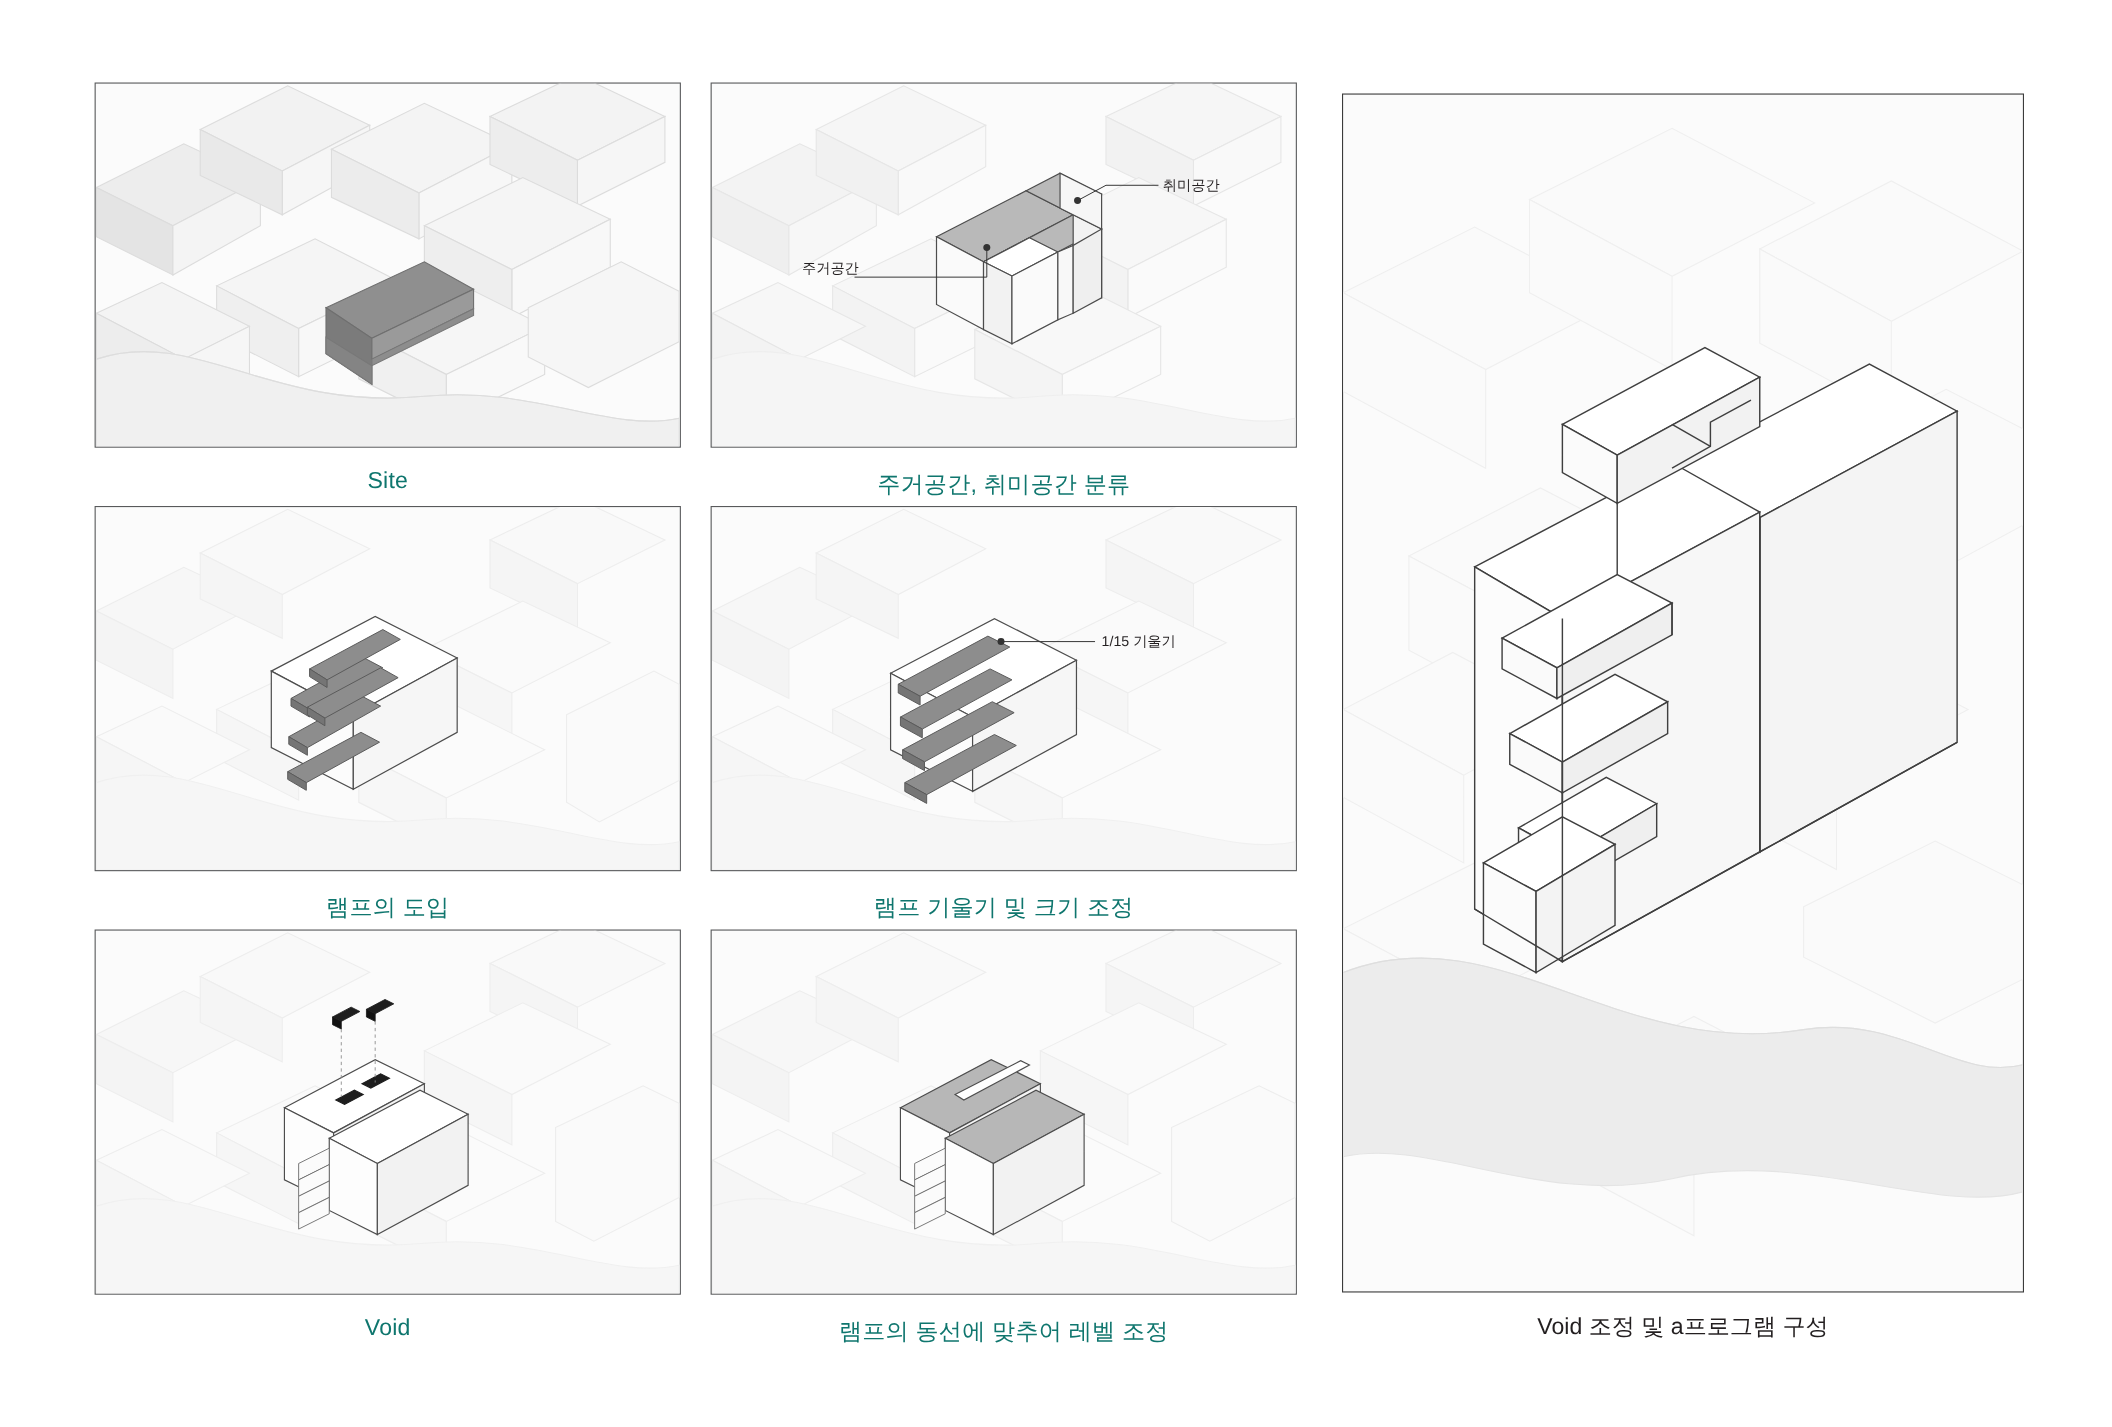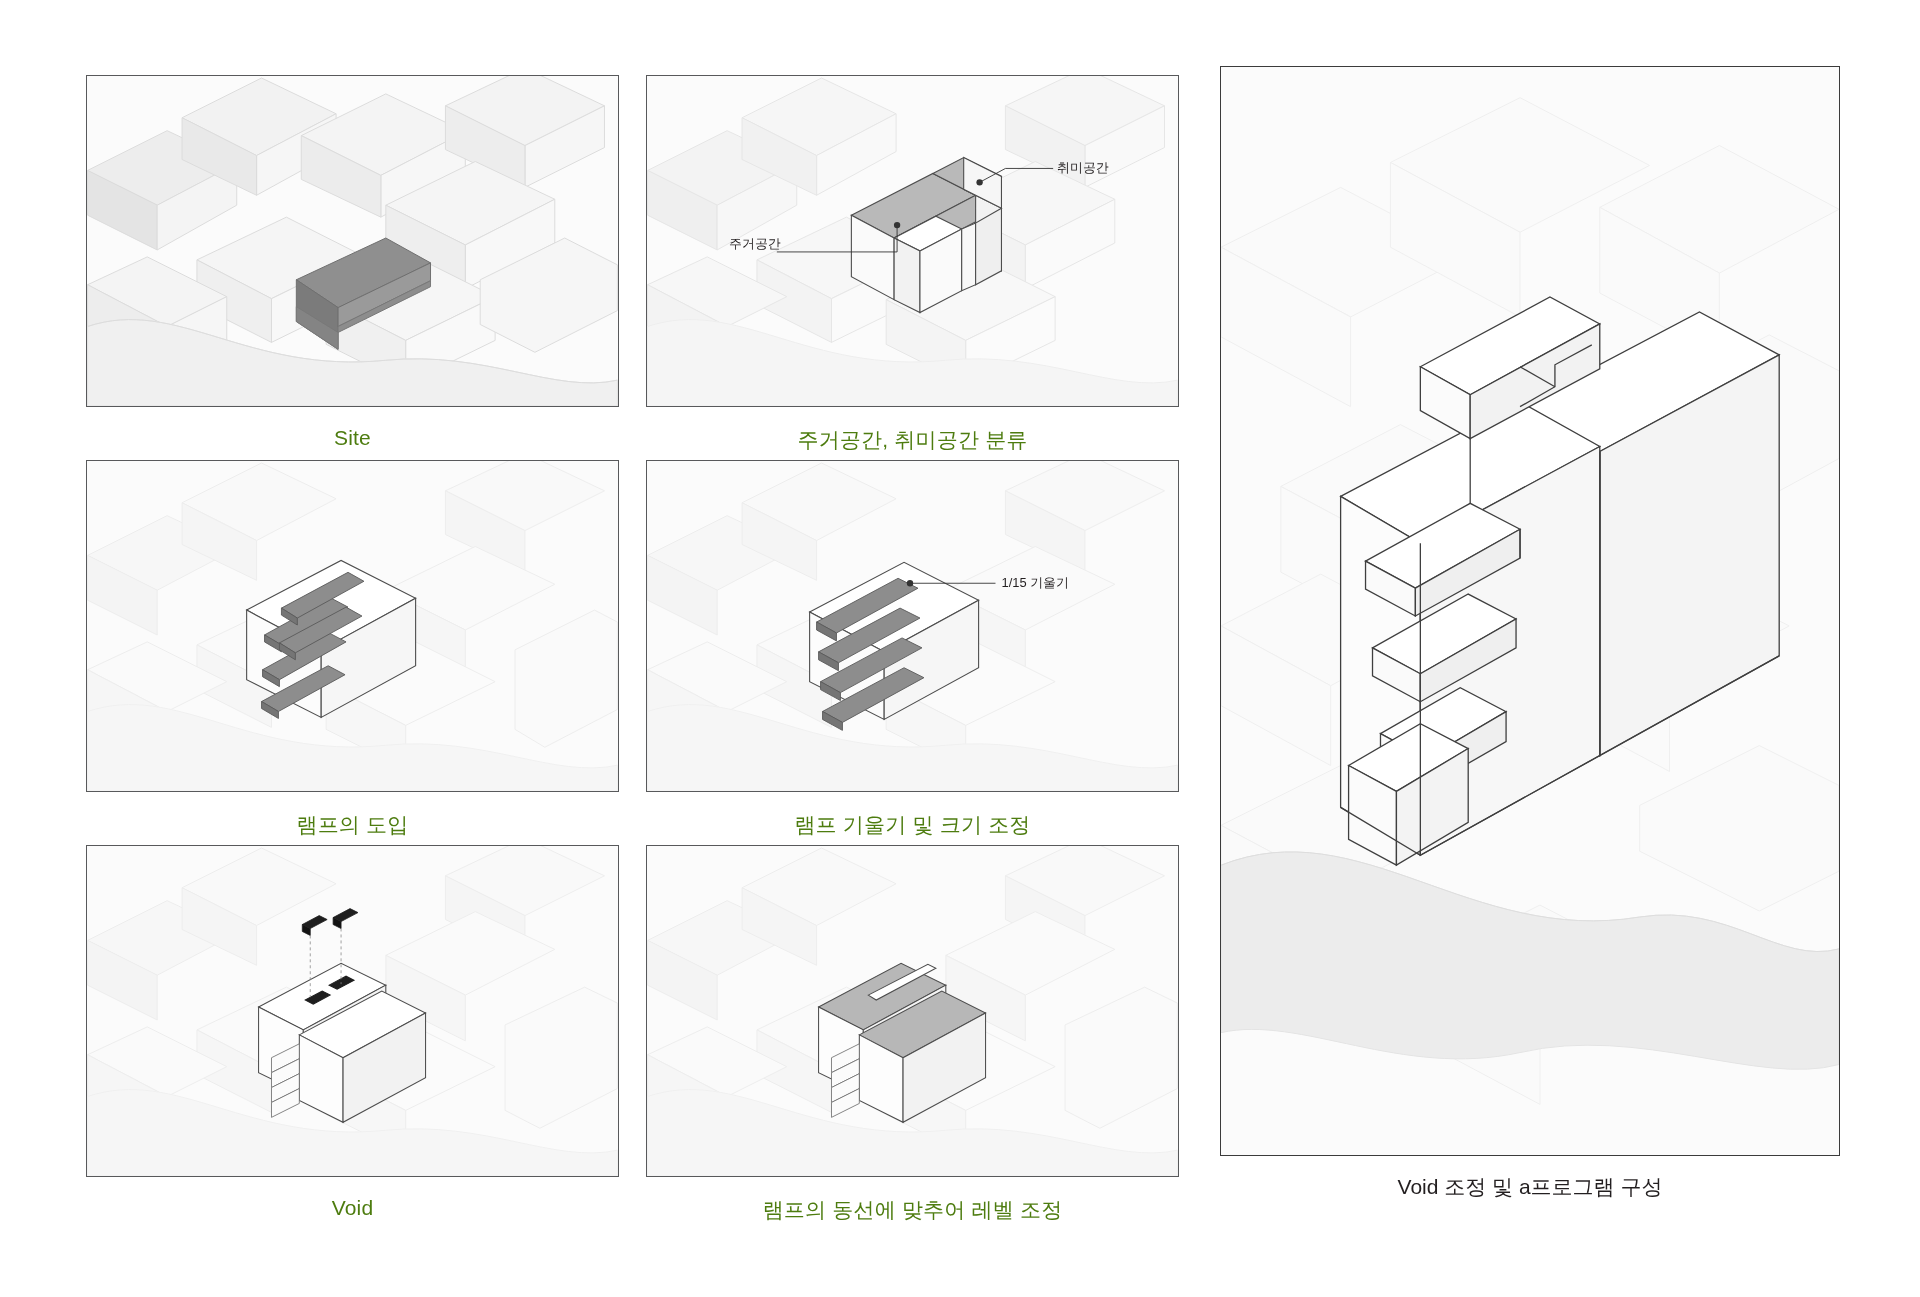--- a/index.html
+++ b/index.html
@@ -50,30 +50,30 @@
     border: 1px solid #58595b;
     background: #fbfbfb;
     overflow: hidden;
     box-sizing: border-box;
   }
 
   .caption {
     margin-top: 19px;
     font-size: 21px;
     letter-spacing: 0.2px;
-    color: #4d7c0f;
+    color: #0f766e;
     text-align: center;
     white-space: nowrap;
   }
 
   
   .right-col {
     position: absolute;
     left: 1220px;
-    top: 66px;
+    top: 85px;
     width: 620px;
     height: 1145px;
     display: flex;
     flex-direction: column;
     align-items: center;
   }
   .frame-large {
     position: relative;
     width: 620px;
     height: 1090px;

